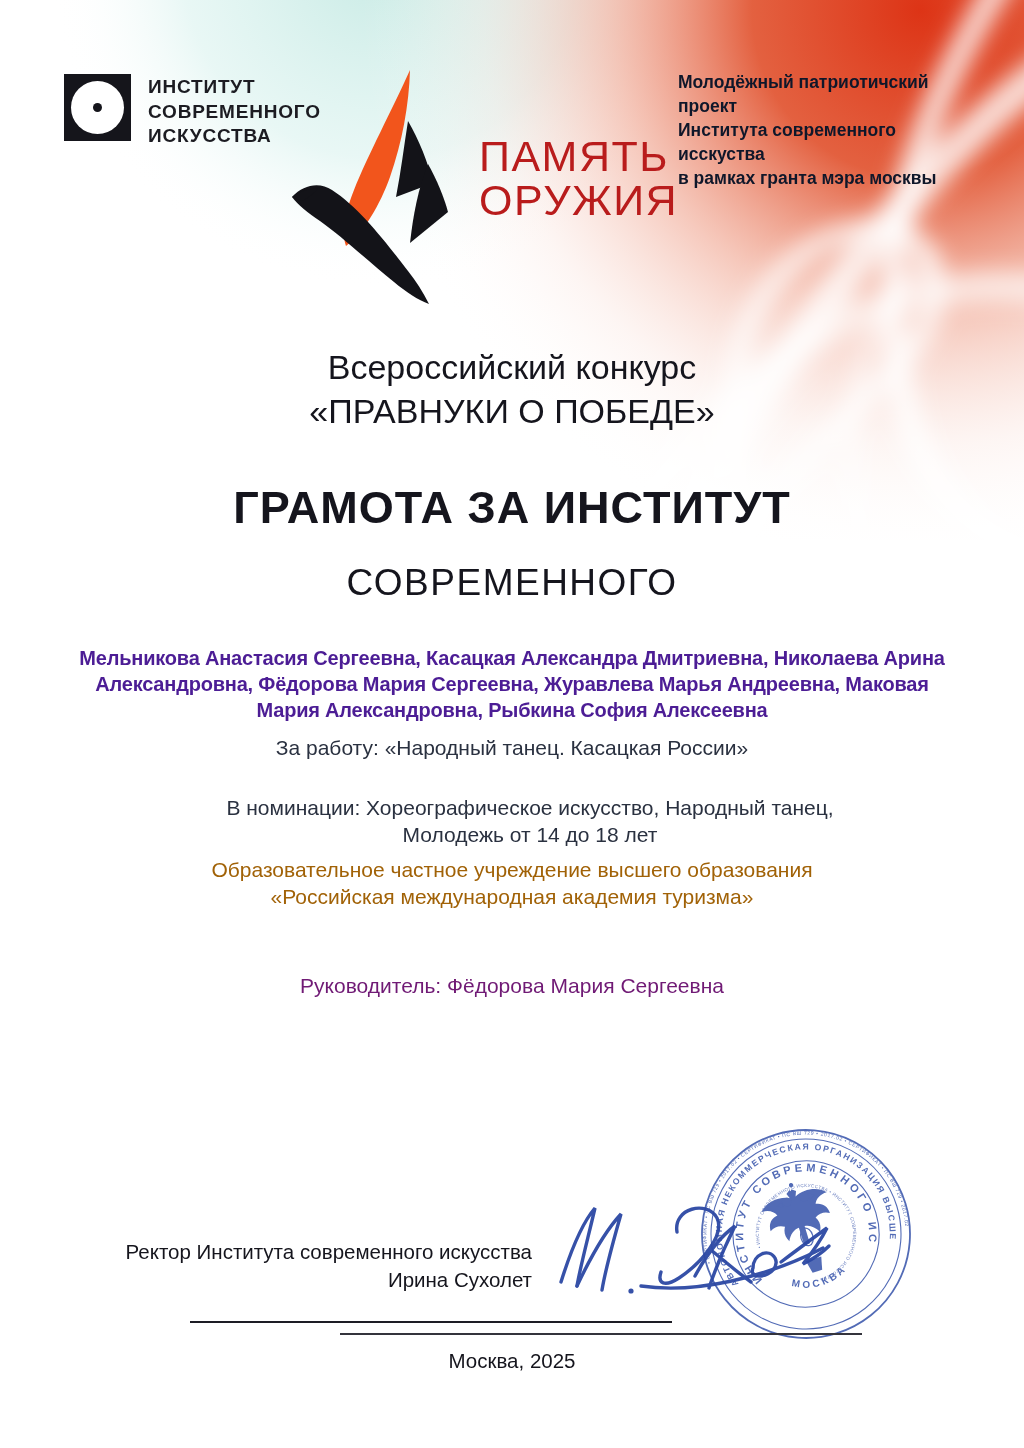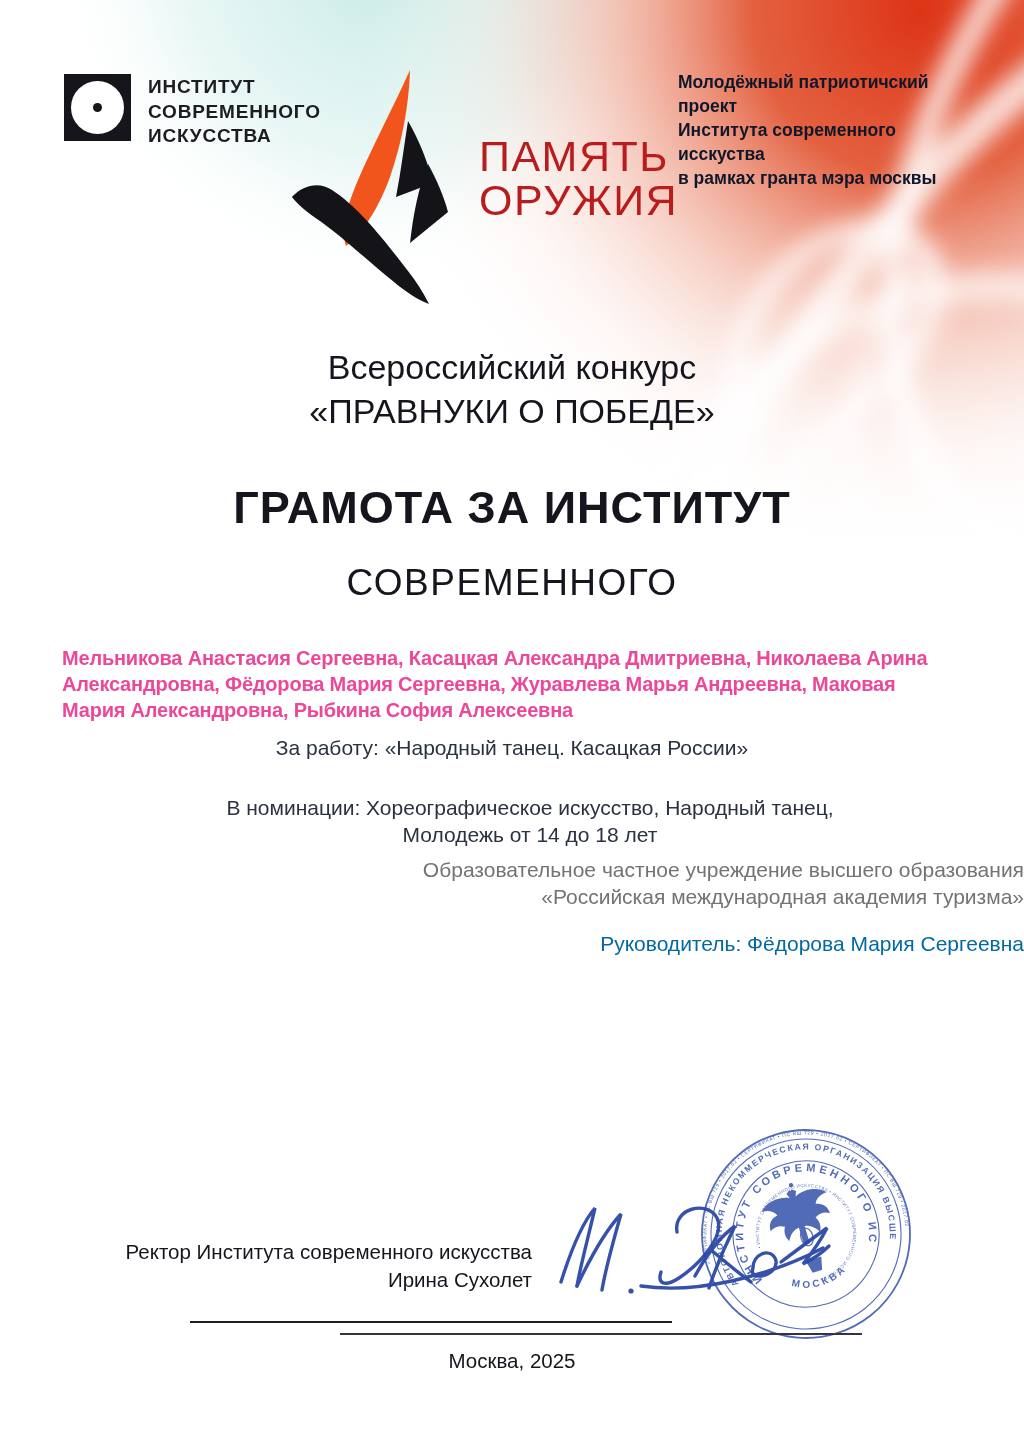--- a/index.html
+++ b/index.html
@@ -27,27 +27,27 @@
   .bird-svg { position:absolute; left:280px; top:55px; z-index:3; }
 
   
   .center { position:absolute; left:0; width:1024px; text-align:center; z-index:3; color:#15151d; }
   .contest-1 { top:348px; font-size:34px; }
   .contest-2 { top:392px; font-size:34px; }
   .award-title { top:482px; font-size:45px; font-weight:bold; letter-spacing:1px; }
   .awarded-label { top:562px; font-size:37px; letter-spacing:1.5px; }
 
   .recipients { position:absolute; left:62px; top:645px; width:900px; margin-left:0;
-    left:62px; text-align:left; font-weight:bold; font-size:20px; line-height:26px;
-    letter-spacing:-0.2px; color:#ec4899; z-index:3; }
+    left:62px; text-align:center; font-weight:bold; font-size:20px; line-height:26px;
+    letter-spacing:-0.2px; color:#4c1d95; z-index:3; }
 
   .work-line { top:736px; font-size:21px; color:#2a3140; }
   .nomination { top:794px; font-size:21px; line-height:27px; color:#2a3140;padding-left:36px; }
-  .organization { top:856px; font-size:21px; line-height:27px; color:#737373;text-align:right; }
-  .supervisor { top:932px; font-size:21px; color:#0369a1;text-align:right; }
+  .organization { top:856px; font-size:21px; line-height:27px; color:#a16207; }
+  .supervisor { top:974px; font-size:21px; color:#701a75; }
 
   
   .signatory { position:absolute; left:100px; top:1238px; width:432px; text-align:right;
     font-size:20.5px; line-height:28px; color:#15151d; z-index:3; }
   .stamp-svg { position:absolute; left:697px; top:1125px; z-index:2; }
   .signature-svg { position:absolute; left:545px; top:1192px; z-index:4; }
   .sig-line-1 { position:absolute; left:190px; top:1321px; width:482px; border-top:2.5px solid #1d1d25; z-index:3; }
   .sig-line-2 { position:absolute; left:340px; top:1333px; width:522px; border-top:2px solid #34343c; z-index:3; }
   .city-year { top:1349px; font-size:20.5px; color:#15151d; }
 </style>

